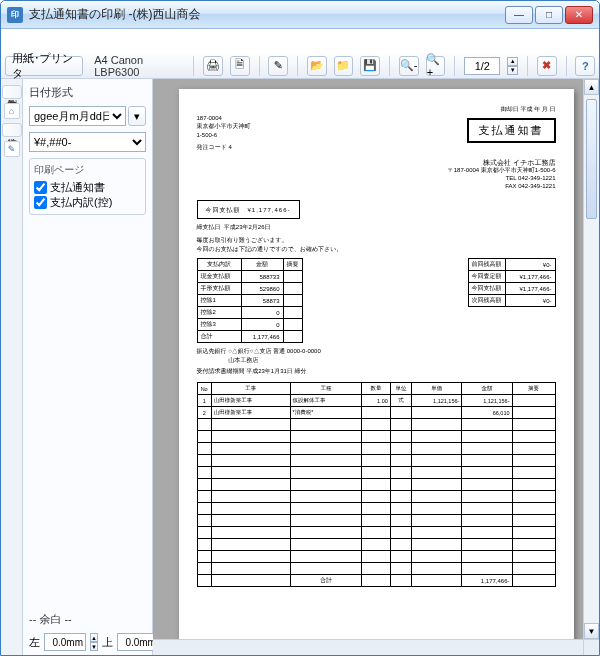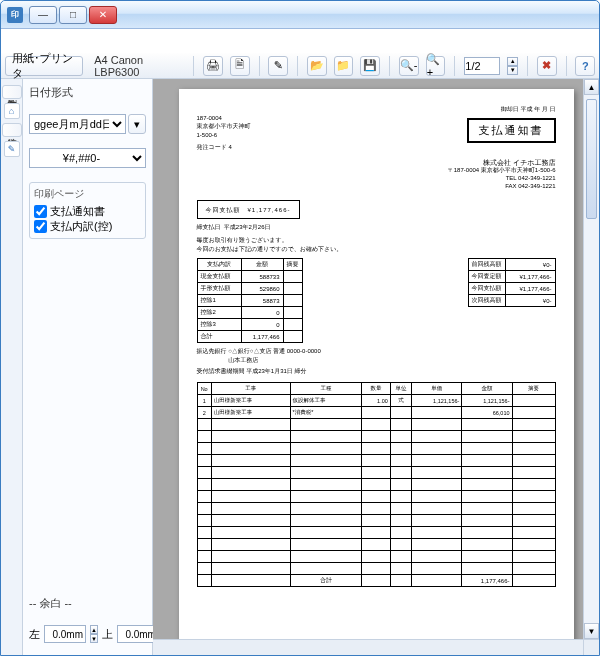--- a/index.html
+++ b/index.html
@@ -10,32 +10,32 @@
 .titlebar .title { flex: 1; color: #222; font-size: 12px; }
 .winbtns { display: flex; gap: 2px; }
 .winbtn { width: 28px; height: 18px; border: 1px solid #6a8cb8; border-radius: 3px; background: linear-gradient(#f8fbff,#dae8fb); display: flex; align-items: center; justify-content: center; font-size: 10px; color: #333; }
 .winbtn.close { background: linear-gradient(#f58b8b,#d43a3a); color: #fff; border-color: #a52a2a; }
 
 .toolbar { height: 26px; background: linear-gradient(#fefefe,#e8eef6); border-bottom: 1px solid #c6d2e1; display: flex; align-items: center; padding: 0 4px; gap: 7px; margin-top: 24px; }
 .tbtn { height: 20px; padding: 0 6px; border: 1px solid #b6c3d6; border-radius: 3px; background: linear-gradient(#fff,#eef3fa); display: inline-flex; align-items: center; justify-content: center; font-size: 11px; }
 .tbtn.icon { width: 22px; padding: 0; }
 .sep { width: 1px; height: 20px; background: #c6d2e1; margin: 0 2px; }
 .tb-text { font-size: 11px; color: #333; padding: 0 4px; }
-.pageentry { width: 36px; height: 18px; border: 1px solid #9fb2cc; background: #fff; font-size: 11px; }
+.pageentry { width: 36px; height: 18px; border: 1px solid #9fb2cc; background: #fff; text-align: center; font-size: 11px; }
 
 .main { flex: 1; display: flex; overflow: hidden; }
 
 .tabrail { width: 22px; background: #eef3fa; border-right: 1px solid #c6d2e1; display: flex; flex-direction: column; align-items: center; padding-top: 6px; gap: 4px; }
 .vtab { writing-mode: vertical-rl; text-orientation: upright; font-size: 10px; color: #333; padding: 6px 2px; border: 1px solid #c6d2e1; border-radius: 3px; background: linear-gradient(90deg,#fefefe,#f0f4fa); }
 .railicon { width: 16px; height: 16px; border: 1px solid #c6d2e1; border-radius: 2px; background: #fff; display: flex; align-items: center; justify-content: center; font-size: 9px; color: #2e6fb8; }
 
-.sidebar { width: 130px; border-right: 1px solid #c6d2e1; display: flex; flex-direction: column; padding: 6px 6px 12px; gap: 14px; background: #fafcff; }
+.sidebar { width: 130px; border-right: 1px solid #c6d2e1; display: flex; flex-direction: column; padding: 6px 6px 4px; gap: 6px; background: #fafcff; }
 .lbl { font-size: 11px; color: #333; }
 .row { display: flex; align-items: center; gap: 2px; }
-.sidebar select { width: 100%; height: 20px; border: 1px solid #9fb2cc; background: #fff; font-size: 11px; text-align: center; }
+.sidebar select { width: 100%; height: 20px; border: 1px solid #9fb2cc; background: #fff; font-size: 11px; }
 .group { border: 1px solid #c6d2e1; border-radius: 3px; padding: 4px; }
 .group .gtitle { font-size: 10px; color: #555; margin-bottom: 3px; }
 .chk { display: flex; align-items: center; gap: 3px; font-size: 11px; }
 .spacer { flex: 1; }
 .margin-wrap { display: flex; align-items: center; gap: 4px; }
 .margin-wrap input { width: 42px; height: 18px; border: 1px solid #9fb2cc; font-size: 10px; text-align: right; padding-right: 2px; }
 .stepper { width: 12px; display: flex; flex-direction: column; }
 .stepper .sb { height: 9px; border: 1px solid #9fb2cc; background: linear-gradient(#fff,#e6edf7); font-size: 6px; display: flex; align-items: center; justify-content: center; }
 
 .preview { flex: 1; background: #a9a9a9; display: flex; align-items: flex-start; justify-content: center; padding: 10px 8px; position: relative; overflow: hidden; }
@@ -82,20 +82,21 @@
 .sb-thumb { position: absolute; top: 4px; left: 2px; right: 2px; height: 120px; background: linear-gradient(#f0f5fc,#cbdaef); border: 1px solid #9cb4d4; border-radius: 2px; }
 .hscrollbar { position: absolute; left: 0; right: 16px; bottom: 0; height: 16px; background: #e8eef6; border-top: 1px solid #c6d2e1; }
 .corner { position: absolute; right: 0; bottom: 0; width: 16px; height: 16px; background: #e8eef6; border-left: 1px solid #c6d2e1; border-top: 1px solid #c6d2e1; }
 </style>
 </head>
 <body>
 
 <div class="window">
   <div class="titlebar">
     <div class="app-icon">印</div>
+    <div class="title">支払通知書の印刷  -(株)西山商会</div>
     <div class="winbtns">
       <div class="winbtn">—</div>
       <div class="winbtn">□</div>
       <div class="winbtn close">✕</div>
     </div>
   </div>
 
   <div class="toolbar">
     <div class="tbtn">用紙･プリンタ</div>
     <span class="tb-text">A4   Canon LBP6300</span>

